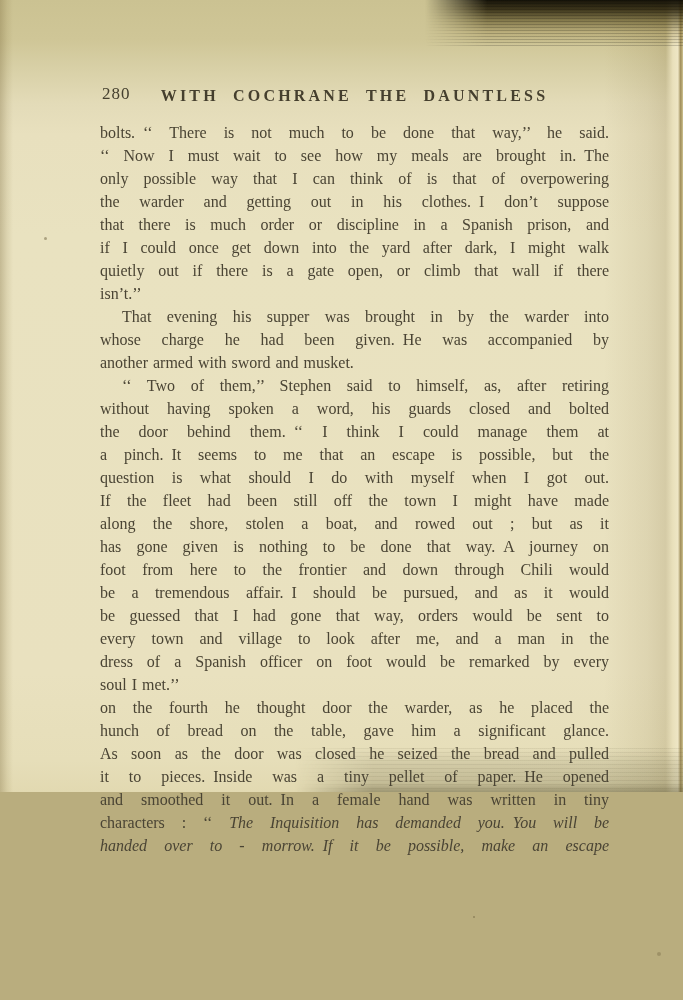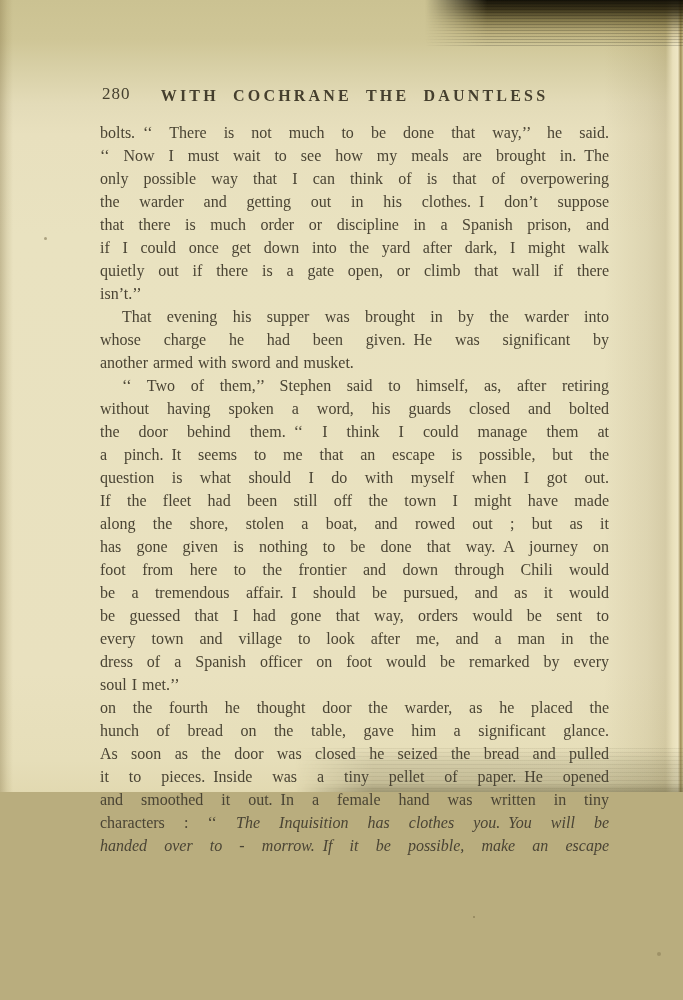--- a/index.html
+++ b/index.html
@@ -96,21 +96,21 @@
       <div class="line">only possible way that I can think of is that of overpowering</div>
       <div class="line">the warder and getting out in his clothes. I don’t suppose</div>
       <div class="line">that there is much order or discipline in a Spanish prison, and</div>
       <div class="line">if I could once get down into the yard after dark, I might walk</div>
       <div class="line">quietly out if there is a gate open, or climb that wall if there</div>
       <div class="line short">isn’t.’’</div>
     </div>
 
     <div>
       <div class="line indent">That evening his supper was brought in by the warder into</div>
-      <div class="line">whose charge he had been given. He was significant by</div>
+      <div class="line">whose charge he had been given. He was accompanied by</div>
       <div class="line short">another armed with sword and musket.</div>
     </div>
 
     <div>
       <div class="line indent">‘‘ Two of them,’’ Stephen said to himself, as, after retiring</div>
       <div class="line">without having spoken a word, his guards closed and bolted</div>
       <div class="line">the door behind them. ‘‘ I think I could manage them at</div>
       <div class="line">a pinch. It seems to me that an escape is possible, but the</div>
       <div class="line">question is what should I do with myself when I got out.</div>
       <div class="line">If the fleet had been still off the town I might have made</div>
@@ -124,21 +124,21 @@
       <div class="line short">soul I met.’’</div>
     </div>
 
     <div>
       <div class="line">on the fourth he thought door the warder, as he placed the</div>
       <div class="line">hunch of bread on the table, gave him a significant glance.</div>
       <div class="line">As soon as the door was closed he seized the bread and pulled</div>
       <div class="line">it to pieces. Inside was a tiny pellet of paper. He opened</div>
       <div class="line">and smoothed it out. In a female hand was written in tiny</div>
       <div class="line">
-        <span>characters : ‘‘ </span><em>The Inquisition has clothes you. You will be</em>
+        <span>characters : ‘‘ </span><em>The Inquisition has demanded you. You will be</em>
       </div>
       <div class="line">
         <em>handed over to - morrow. If it be possible, make an escape</em>
       </div>
     </div>
 
   </div>
 </div>
 
 </body></html>

